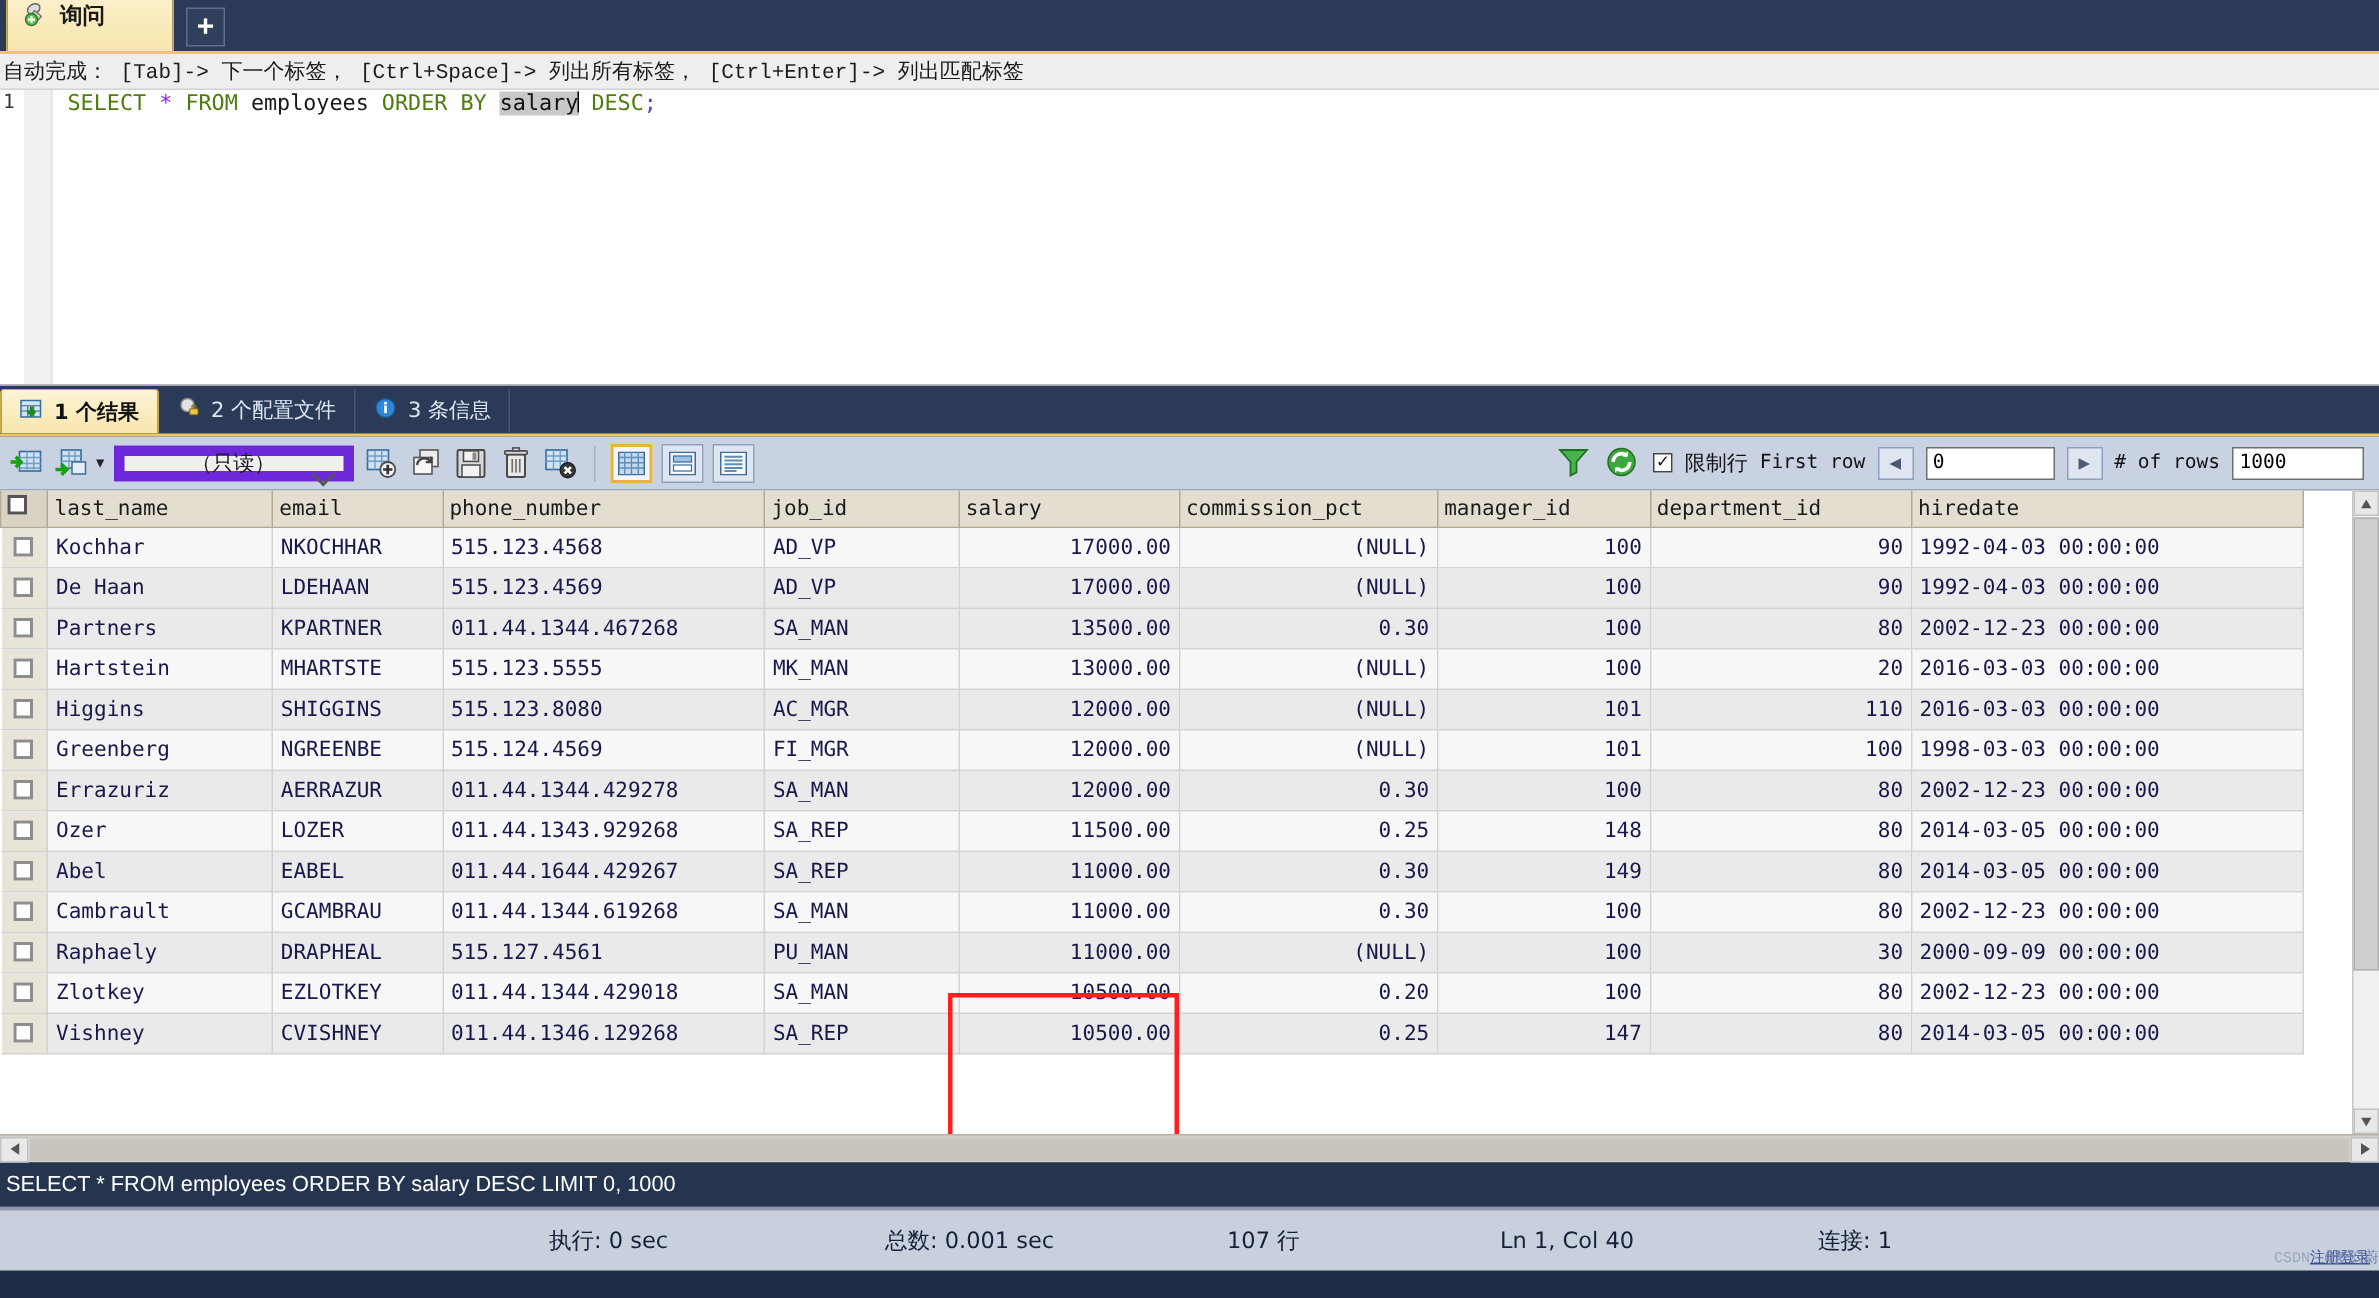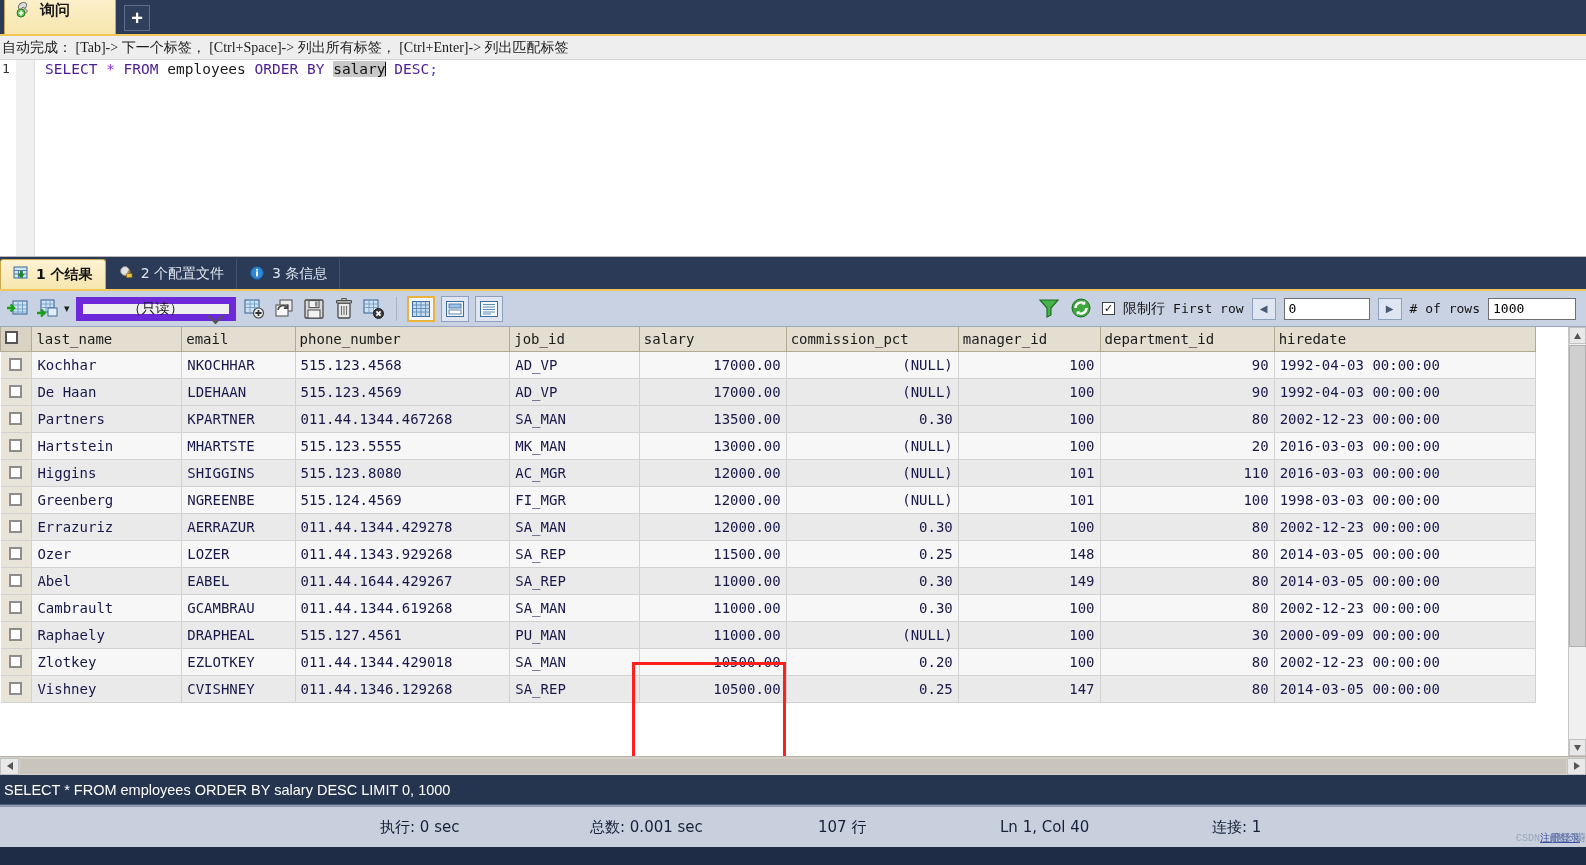--- a/index.html
+++ b/index.html
@@ -32,41 +32,41 @@
     background:#2f3f5c;border:1px solid #5d6e8c;
     display:flex;align-items:center;justify-content:center;
     color:#fff;font-size:20px;line-height:1;font-weight:bold;
     box-sizing:border-box;
   }
 
   
   .hintbar{
     height:23px;background:#eeeeee;border-bottom:1px solid #d2d2d2;
     display:flex;align-items:center;padding-left:2px;
-    font-size:14px;color:#1b1b1b;font-family:Liberation Serif, serif;
+    font-size:14px;color:#1b1b1b;font-family:Liberation Mono, monospace;
     white-space:nowrap;
   }
 
   
   .editor{
     height:196px;background:#ffffff;position:relative;display:flex;
     border-bottom:1px solid #b8b8b8;
   }
   .gutter{
     width:16px;background:#ffffff;color:#333;
     font-family:"DejaVu Sans Mono",monospace;font-size:13px;
     padding-top:1px;text-align:left;padding-left:2px;box-sizing:border-box;
   }
   .foldcol{width:18px;background:#f0f0f0;border-right:1px solid #e0e0e0;}
   .codearea{
     flex:1;font-family:"DejaVu Sans Mono",monospace;font-size:14.5px;
     padding-top:1px;padding-left:10px;color:#111;white-space:pre;
     line-height:17px;
   }
-  .kw{color:#4c1d95;text-align:center;}
+  .kw{color:#4d7c0f;text-align:center;}
   .star{color:#8a2be2;}
   .ident{color:#1a1a1a;}
   .sel{background:#c8c8c8;color:#111;}
   .caret{display:inline-block;width:1px;height:14px;background:#000;
          vertical-align:-2px;margin-left:-1px;}
   .semi{color:#4646d0;}
 
   
   .restabs{
     height:32px;background:#2b3a56;display:flex;align-items:flex-end;
@@ -616,21 +616,21 @@
           <path d="M6 4L0 8V0z" fill="#555"></path>
         </svg>
     </div>
   </div>
 
   <div class="sqlline">
     <span>SELECT * FROM employees ORDER BY salary DESC LIMIT 0, 1000</span>
   </div>
 
   <div class="statusbar">
-    <span class="st" style="left:380px;">执行: 0 sec</span>
+    <span class="st" style="left:366px;">执行: 0 sec</span>
     <span class="st" style="left:590px;">总数: 0.001 sec</span>
     <span class="st" style="left:818px;">107 行</span>
     <span class="st" style="left:1000px;">Ln 1, Col 40</span>
     <span class="st" style="left:1212px;">连接: 1</span>
     <span class="watermark">
       <span class="wm-stack">
         <span>CSDN</span><span class="u">注册登录</span><span class="wm-over">@梦幻蔚蓝</span>
       </span>
     </span>
   </div>

